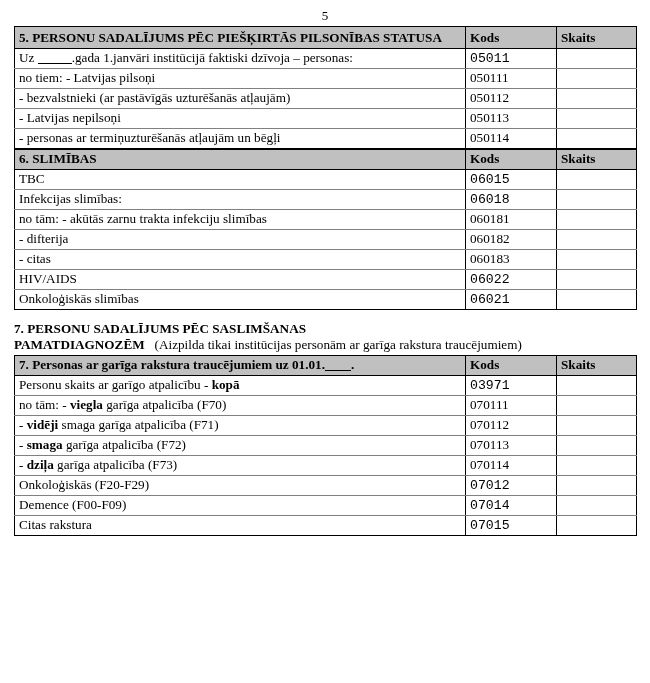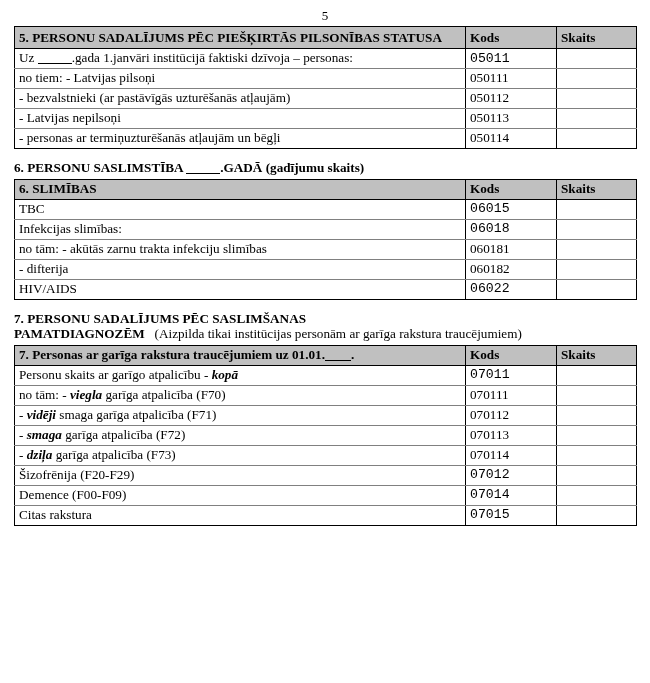--- a/index.html
+++ b/index.html
@@ -96,21 +96,21 @@
     padding-right: 7px;
     margin-left: 36px;
   }
   .cell-skaits { }
 
   .ind0 { padding-left: 4px; }
   .ind1 { padding-left: 47px; }
   .ind2 { padding-left: 60px; }
   .ind3 { padding-left: 80px; }
 
-  .bold { font-weight: bold; font-style: italic; }
+  .bold { font-weight: bold; }
   .blank-line {
     display: inline-block;
     border-bottom: 1.1px solid #000;
     width: 34px;
     height: 12px;
     vertical-align: -2px;
   }
   .blank-line.small {
     width: 26px;
   }
@@ -161,23 +161,20 @@
         <td class="cell-skaits"></td>
       </tr>
       <tr>
         <td class="ind1">- personas ar termiņuzturēšanās atļaujām un bēgļi</td>
         <td class="code-sub">050114</td>
         <td class="cell-skaits"></td>
       </tr>
     </tbody>
   </table>
 
-  <div class="heading-block">
-    <p class="section-heading"><span>6. PERSONU SASLIMSTĪBA</span> <span class="blank-line"></span><span>.GADĀ (gadījumu skaits)</span></p>
-  </div>
 
   <table class="form-table">
     <colgroup>
       <col class="col-label">
         <col class="col-kods">
         <col class="col-skaits">
     </colgroup>
     <tbody>
       <tr class="header-row">
         <td>6. SLIMĪBAS</td>
@@ -198,22 +195,32 @@
         <td class="ind0">no tām:    - akūtās zarnu trakta infekciju slimības</td>
         <td class="code-sub">060181</td>
         <td class="cell-skaits"></td>
       </tr>
       <tr>
         <td class="ind2">- difterija</td>
         <td class="code-sub">060182</td>
         <td class="cell-skaits"></td>
       </tr>
       <tr>
+        <td class="ind2">- citas</td>
+        <td class="code-sub">060183</td>
+        <td class="cell-skaits"></td>
+      </tr>
+      <tr>
         <td class="ind0">HIV/AIDS</td>
         <td class="code-main">06022</td>
+        <td class="cell-skaits"></td>
+      </tr>
+      <tr>
+        <td class="ind0">Onkoloģiskās slimības</td>
+        <td class="code-main">06021</td>
         <td class="cell-skaits"></td>
       </tr>
     </tbody>
   </table>
 
   <div class="heading-block">
     <p class="section-heading">7. PERSONU SADALĪJUMS PĒC SASLIMŠANAS</p>
     <p class="section-heading"><span>PAMATDIAGNOZĒM</span>&nbsp;&nbsp; <span class="normal">(Aizpilda tikai institūcijas personām ar garīga rakstura traucējumiem)</span></p>
   </div>
 
@@ -224,21 +231,21 @@
         <col class="col-skaits">
     </colgroup>
     <tbody>
       <tr class="header-row">
         <td><span>7. Personas ar garīga rakstura traucējumiem uz 01.01.</span><span class="blank-line small"></span><span>.</span></td>
         <td>Kods</td>
         <td>Skaits</td>
       </tr>
       <tr>
         <td class="ind0"><span>Personu skaits ar garīgo atpalicību - </span><span class="bold">kopā</span></td>
-        <td class="code-main">07011</td>
+        <td class="code-main">03971</td>
         <td class="cell-skaits"></td>
       </tr>
       <tr>
         <td class="ind0"><span>no tām: - </span><span class="bold">viegla</span><span> garīga atpalicība (F70)</span></td>
         <td class="code-sub">070111</td>
         <td class="cell-skaits"></td>
       </tr>
       <tr>
         <td class="ind3"><span>- </span><span class="bold">vidēji</span><span> smaga garīga atpalicība (F71)</span></td>
         <td class="code-sub">070112</td>
@@ -248,21 +255,21 @@
         <td class="ind3"><span>- </span><span class="bold">smaga</span><span> garīga atpalicība (F72)</span></td>
         <td class="code-sub">070113</td>
         <td class="cell-skaits"></td>
       </tr>
       <tr>
         <td class="ind3"><span>- </span><span class="bold">dziļa</span><span> garīga atpalicība (F73)</span></td>
         <td class="code-sub">070114</td>
         <td class="cell-skaits"></td>
       </tr>
       <tr>
-        <td class="ind0">Šizofrēnija (F20-F29)</td>
+        <td class="ind0">Onkoloģiskās (F20-F29)</td>
         <td class="code-main">07012</td>
         <td class="cell-skaits"></td>
       </tr>
       <tr>
         <td class="ind0">Demence (F00-F09)</td>
         <td class="code-main">07014</td>
         <td class="cell-skaits"></td>
       </tr>
       <tr>
         <td class="ind0">Citas rakstura</td>

